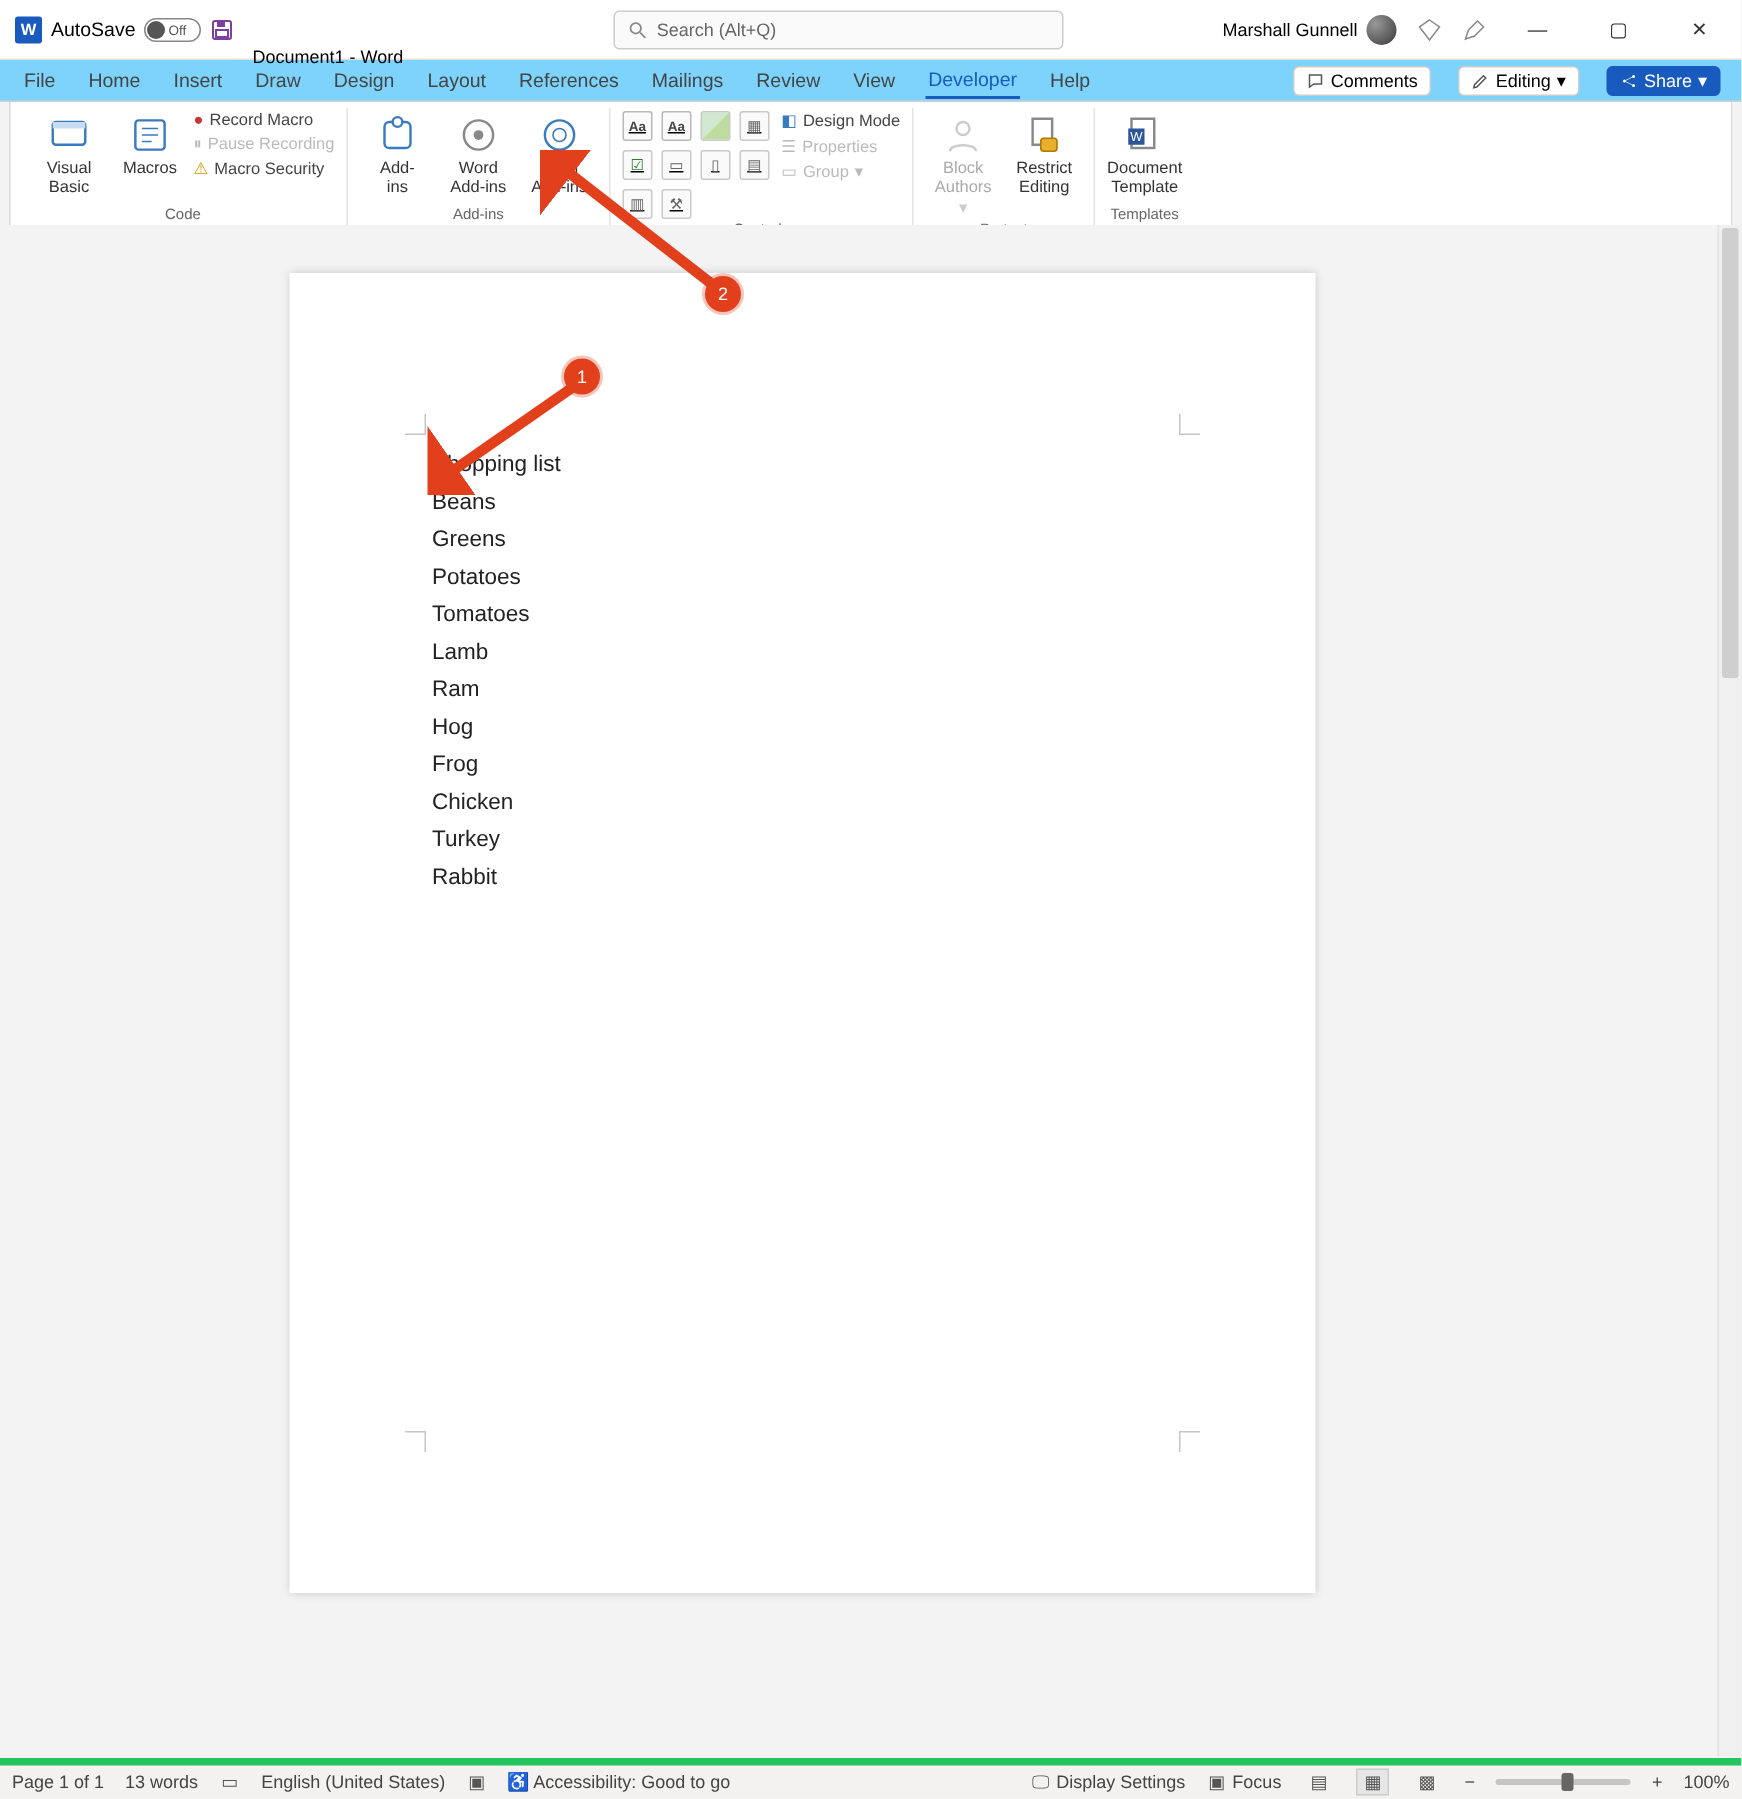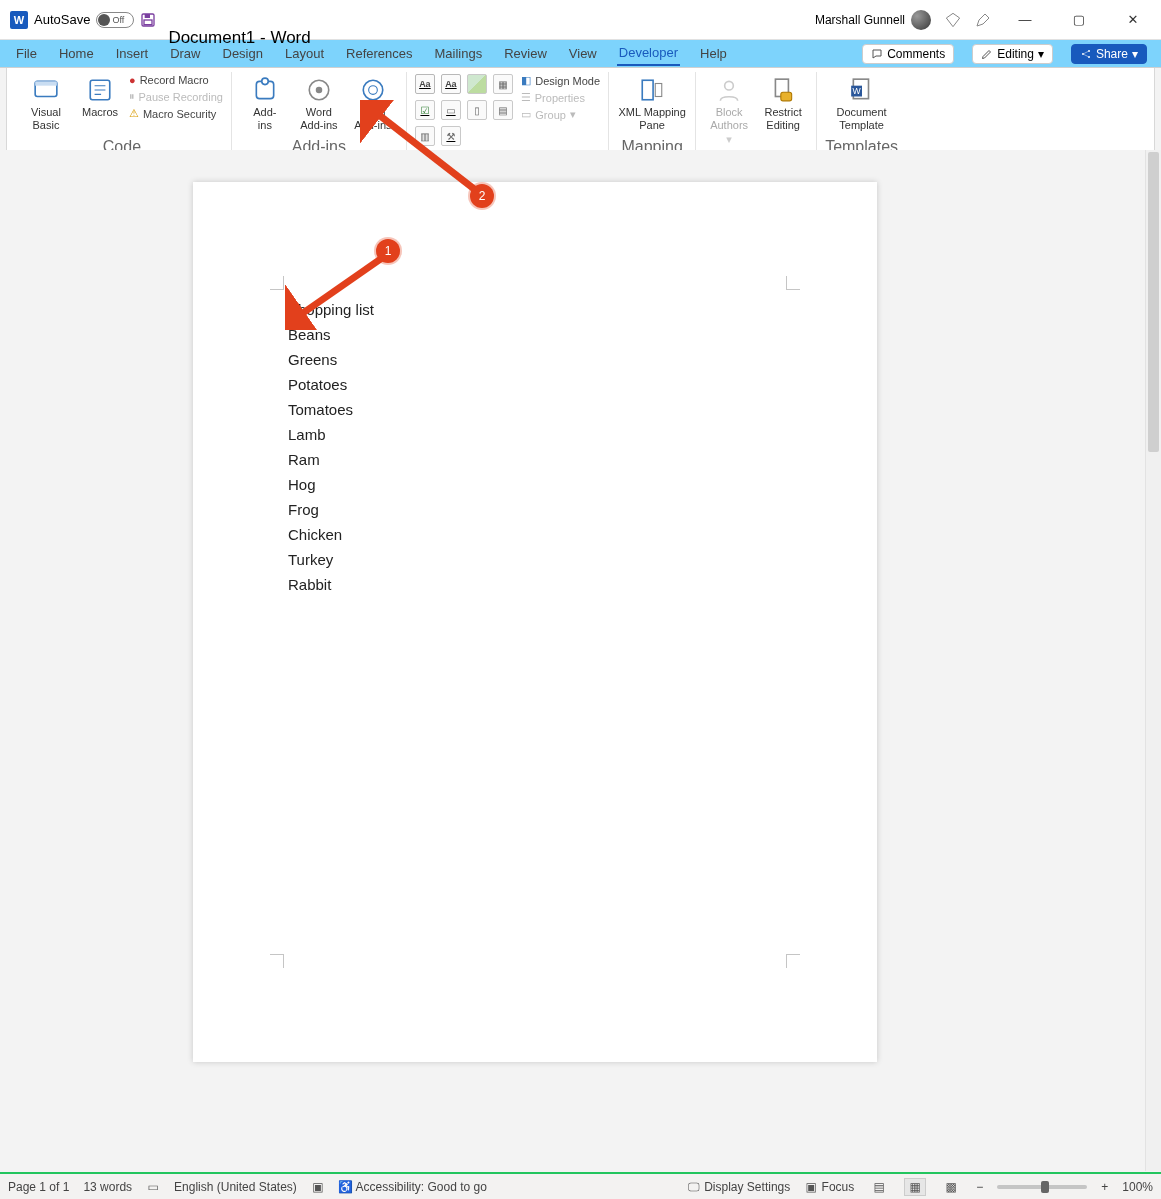--- a/index.html
+++ b/index.html
@@ -6,42 +6,42 @@
   body { margin: 0; background: #f3f3f3; width: 1161px; height: 1199px; overflow: hidden; position: relative; font-size: 12px; }
 
   
   .titlebar { display: flex; align-items: center; height: 40px; background: #fff; border-bottom: 1px solid #e1e1e1; }
   .titlebar .left { display: flex; align-items: center; gap: 6px; padding-left: 10px; }
   .word-icon { width: 18px; height: 18px; background:#185abd; color:#fff; font-weight:bold; font-size:11px; display:flex; align-items:center; justify-content:center; border-radius:2px;}
   .autosave-label { font-size: 13px; }
   .toggle { width: 38px; height: 16px; border: 1px solid #888; border-radius: 10px; display:flex; align-items:center; padding:1px; gap:2px; font-size:9px; color:#555; }
   .toggle .knob { width:12px;height:12px;border-radius:50%;background:#555;}
   .save-icon { width:16px;height:16px; }
-  .doc-title { font-size: 17px; margin-left:6px;margin-top:36px; }
+  .doc-title { font-size: 12px; margin-left:6px;margin-top:36px; }
   .searchbox { margin-left: 140px; width: 300px; height: 26px; border:1px solid #ccc; border-radius:4px; display:flex; align-items:center; padding:0 8px; color:#666; gap:6px; background:#fafafa;}
   .titlebar .right { margin-left:auto; display:flex; align-items:center; gap:14px; padding-right:8px;justify-content:center; }
   .user { display:flex; align-items:center; gap:6px; font-size:12px; }
   .avatar { width:20px;height:20px;border-radius:50%; background: radial-gradient(circle at 30% 30%, #999, #555 70%, #222);}
   .winbtn { width:40px; height:30px; display:flex; align-items:center; justify-content:center; color:#333; font-size:13px;}
 
   
   .tabs { display:flex; align-items:center; height:28px; background:#7dd3fc; border-bottom:1px solid #d0d0d0; padding: 0 14px; gap:18px; }
   .tab { font-size:13px; color:#444; padding:4px 2px; cursor:pointer;}
   .tab.active { color:#185abd; border-bottom:2px solid #185abd; font-weight:500;}
   .tabs .spacer { flex:1; }
   .pillbtn { display:flex; align-items:center; gap:4px; border:1px solid #ccc; border-radius:4px; padding:2px 8px; font-size:12px; background:#fff;}
   .pillbtn.blue { background:#185abd; color:#fff; border-color:#185abd;}
 
   
   .ribbon-wrap { padding: 0 6px; }
   .ribbon { background:#fff; border:1px solid #d8d8d8; border-top:none; border-radius:0 0 6px 6px; display:flex; padding:4px 6px 2px 6px; position:relative;}
   .group { display:flex; flex-direction:column; align-items:center; padding:2px 8px; }
   .group + .group { border-left:1px solid #e4e4e4;}
   .group-body { display:flex; align-items:flex-start; gap:4px; min-height:62px;}
-  .group-label { font-size:16px; color:#666; margin-top:2px;}
+  .group-label { font-size:10px; color:#666; margin-top:2px;}
   .bigbtn { display:flex; flex-direction:column; align-items:center; width:50px; font-size:11px; color:#333; text-align:center; line-height:1.15; padding-top:2px; gap:2px;}
   .bigbtn.disabled {color:#aaa;}
   .bigbtn .ic { width:28px; height:28px; display:flex; align-items:center; justify-content:center; }
   .macro-col { display:flex; flex-direction:column; gap:4px; font-size:11px; color:#444;}
   .macro-col .row { display:flex; align-items:center; gap:4px;}
   .macro-col .row.disabled{color:#bbb;}
   .ctrl-grid { display:grid; grid-template-columns: repeat(4, 20px); grid-auto-rows:20px; gap:6px;text-decoration:underline; }
   .ctrl-grid .cell { border:1px solid #c9c9c9; border-radius:2px; background:#fafafa; display:flex; align-items:center; justify-content:center; font-size:10px; color:#666;}
   .ctrl-grid .cell.aa { font-size:9px; font-weight:bold; color:#444; border-color:#b8b8b8;}
   .ctrl-grid .cell.img {background:linear-gradient(135deg,#cfe8cf 50%,#bcdca0 50%);}
@@ -64,21 +64,21 @@
 
   
   .vscroll { position:absolute; right:0; top:150px; bottom:28px; width:16px; background:#f0f0f0; border-left:1px solid #e2e2e2;}
   .vscroll .thumb{ position:absolute; left:2px; right:2px; top:2px; height:300px; background:#cfcfcf; border-radius:2px;}
 
   
   .callout { position:absolute; width:24px; height:24px; border-radius:50%; background:#e2401c; color:#fff; display:flex; align-items:center; justify-content:center; font-size:12px; box-shadow:0 0 0 2px rgba(226,64,28,.3); z-index:20;}
   .arrow { position:absolute; z-index:19; pointer-events:none;}
 
   
-  .status { position:absolute; left:0; right:0; bottom:0; height:27px; background:#f3f2f1; border-top:2px solid #22c55e; display:flex; align-items:center; font-size:12px; color:#444; padding:0 8px; gap:14px;}
+  .status { position:absolute; left:0; right:0; bottom:0; height:27px; background:#f3f2f1; border-top:5px solid #22c55e; display:flex; align-items:center; font-size:12px; color:#444; padding:0 8px; gap:14px;}
   .status .sicon{width:14px;height:14px;display:inline-flex;align-items:center;justify-content:center;color:#555;}
   .status .spacer{flex:1;}
   .viewbtn { width:22px; height:18px; border:1px solid transparent; display:flex; align-items:center; justify-content:center; color:#555;}
   .viewbtn.active{background:#e6e6e6; border-color:#ccc;}
   .zoom-slider{ width:90px; height:4px; background:#c5c5c5; position:relative; border-radius:2px;}
   .zoom-slider .zknob{position:absolute; left:44px; top:-4px; width:8px; height:12px; background:#666; border-radius:2px;}
 </style>
 </head>
 <body>
 
@@ -89,20 +89,27 @@
     <div class="toggle">
       <div class="knob"></div>
         <span>Off</span>
     </div>
     <svg class="save-icon" viewBox="0 0 24 24">
         <rect x="3" y="3" width="18" height="18" rx="2" fill="none" stroke="#7b3fa0" stroke-width="2"></rect>
         <rect x="7" y="3" width="8" height="6" fill="#7b3fa0"></rect>
         <rect x="6" y="12" width="12" height="7" fill="none" stroke="#7b3fa0" stroke-width="2"></rect>
       </svg>
     <span class="doc-title">Document1 - Word</span>
+  </div>
+  <div class="searchbox">
+    <svg width="14" height="14" viewBox="0 0 24 24">
+        <circle cx="10" cy="10" r="6" fill="none" stroke="#888" stroke-width="2"></circle>
+        <line x1="15" y1="15" x2="21" y2="21" stroke="#888" stroke-width="2"></line>
+      </svg>
+    <span>Search (Alt+Q)</span>
   </div>
   <div class="right">
     <div class="user">
       <span>Marshall Gunnell</span>
       <div class="avatar"></div>
     </div>
     <svg width="16" height="16" viewBox="0 0 24 24">
         <polygon points="12,2 22,9 12,22 2,9" fill="none" stroke="#888" stroke-width="1.5"></polygon>
       </svg>
     <svg width="16" height="16" viewBox="0 0 24 24">
@@ -257,35 +264,20 @@
         <div class="row disabled">
               <span>▭</span>
               <span>Group</span> 
               <span>▾</span>
             </div>
       </div>
     </div>
     <div class="group-label">Controls</div>
   </div>
 
-  <div class="group">
-    <div class="group-body">
-      <div class="bigbtn" style="width:70px">
-        <div class="ic">
-              <svg width="26" height="26" viewBox="0 0 24 24">
-                <rect x="3" y="3" width="10" height="18" fill="none" stroke="#3a7bbf" stroke-width="1.5"></rect>
-                <rect x="15" y="6" width="6" height="12" fill="none" stroke="#888"></rect>
-              </svg>
-            </div>
-        <span style="white-space:pre-line">XML Mapping
-Pane</span>
-      </div>
-    </div>
-    <div class="group-label">Mapping</div>
-  </div>
 
   <div class="group">
     <div class="group-body">
       <div class="bigbtn disabled">
         <div class="ic">
               <svg width="26" height="26" viewBox="0 0 24 24">
                 <circle cx="12" cy="8" r="4" fill="none" stroke="#ccc" stroke-width="1.5"></circle>
                 <path d="M4 22c0-5 16-5 16 0" fill="none" stroke="#ccc" stroke-width="1.5"></path>
               </svg>
             </div>

